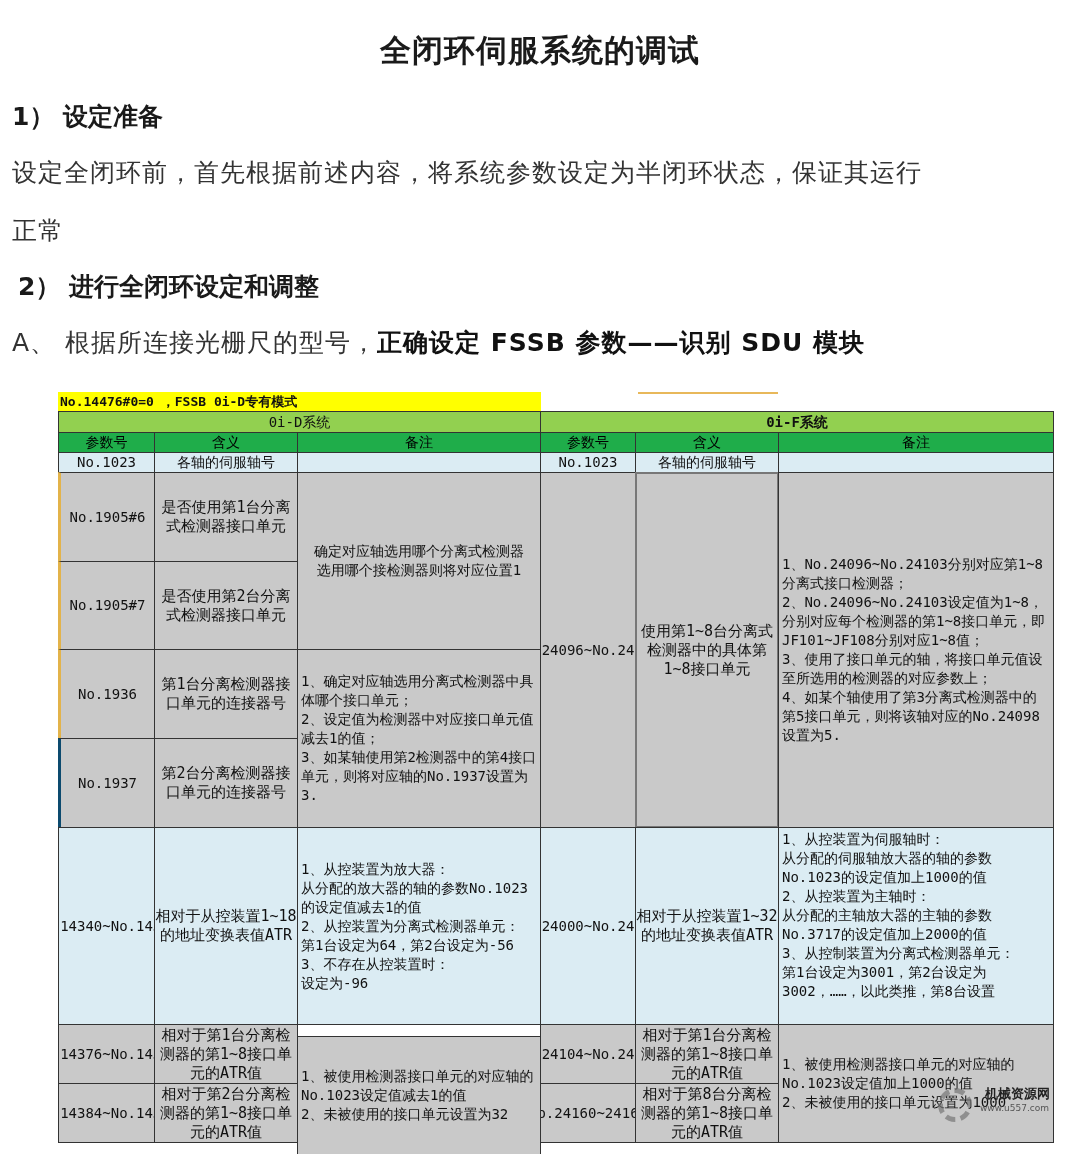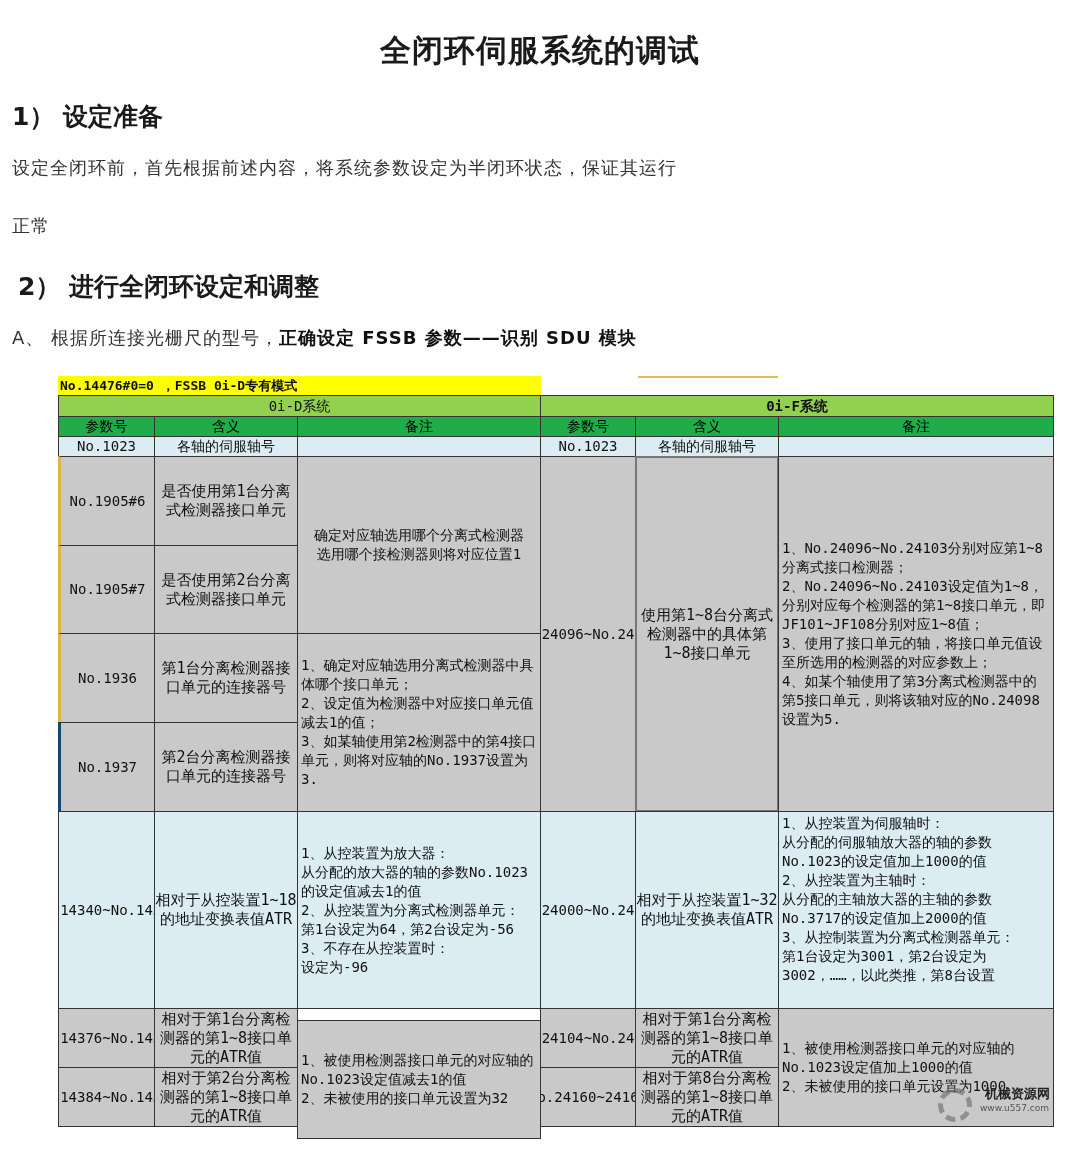--- a/index.html
+++ b/index.html
@@ -1,22 +1,22 @@
 <!DOCTYPE html>
 <html><head>
 <meta charset="utf-8">
 <style>
   html, body { margin: 0; padding: 0; background: #ffffff; }
   body { width: 1080px; height: 1154px; position: relative; overflow: hidden; font-family: "DejaVu Sans", sans-serif; color: #222; }
   .title { position: absolute; left: 0; top: 30px; width: 1080px; text-align: center; font-size: 31px; font-weight: bold; color: #1a1a1a; letter-spacing: 1px; }
   .h { position: absolute; font-size: 25px; font-weight: bold; color: #1a1a1a; }
-  .p { position: absolute; font-size: 18px; color: #333; letter-spacing: 1px; }
+  .p { position: absolute; font-size: 25px; color: #333; letter-spacing: 1px; }
   .bold { font-weight: bold; color: #111; }
 
-  .sheet { position: absolute; left: 58px; top: 376px; width: 810px; height: 752px; }
+  .sheet { position: absolute; left: 58px; top: 392px; width: 810px; height: 752px; }
   .cell { position: absolute; box-sizing: border-box; font-family: "DejaVu Sans Mono", monospace; font-size: 14px; line-height: 19px; color: #111; overflow: hidden; }
   .b { border: 1.5px solid #333; }
   .center { display: flex; align-items: center; justify-content: center; text-align: center; }
   .vcenter { display: flex; align-items: center; }
   .gray { background: #c9c9c9; }
   .lblue { background: #dbecf3; }
   .lgreen { background: #92d050; }
   .green { background: #1fad4a; color: #000000; }
   .yellow { background: #ffff00; }
   .wm { position: absolute; left: 930px; top: 1085px; font-size: 13px; font-weight: bold; color: #222; }

